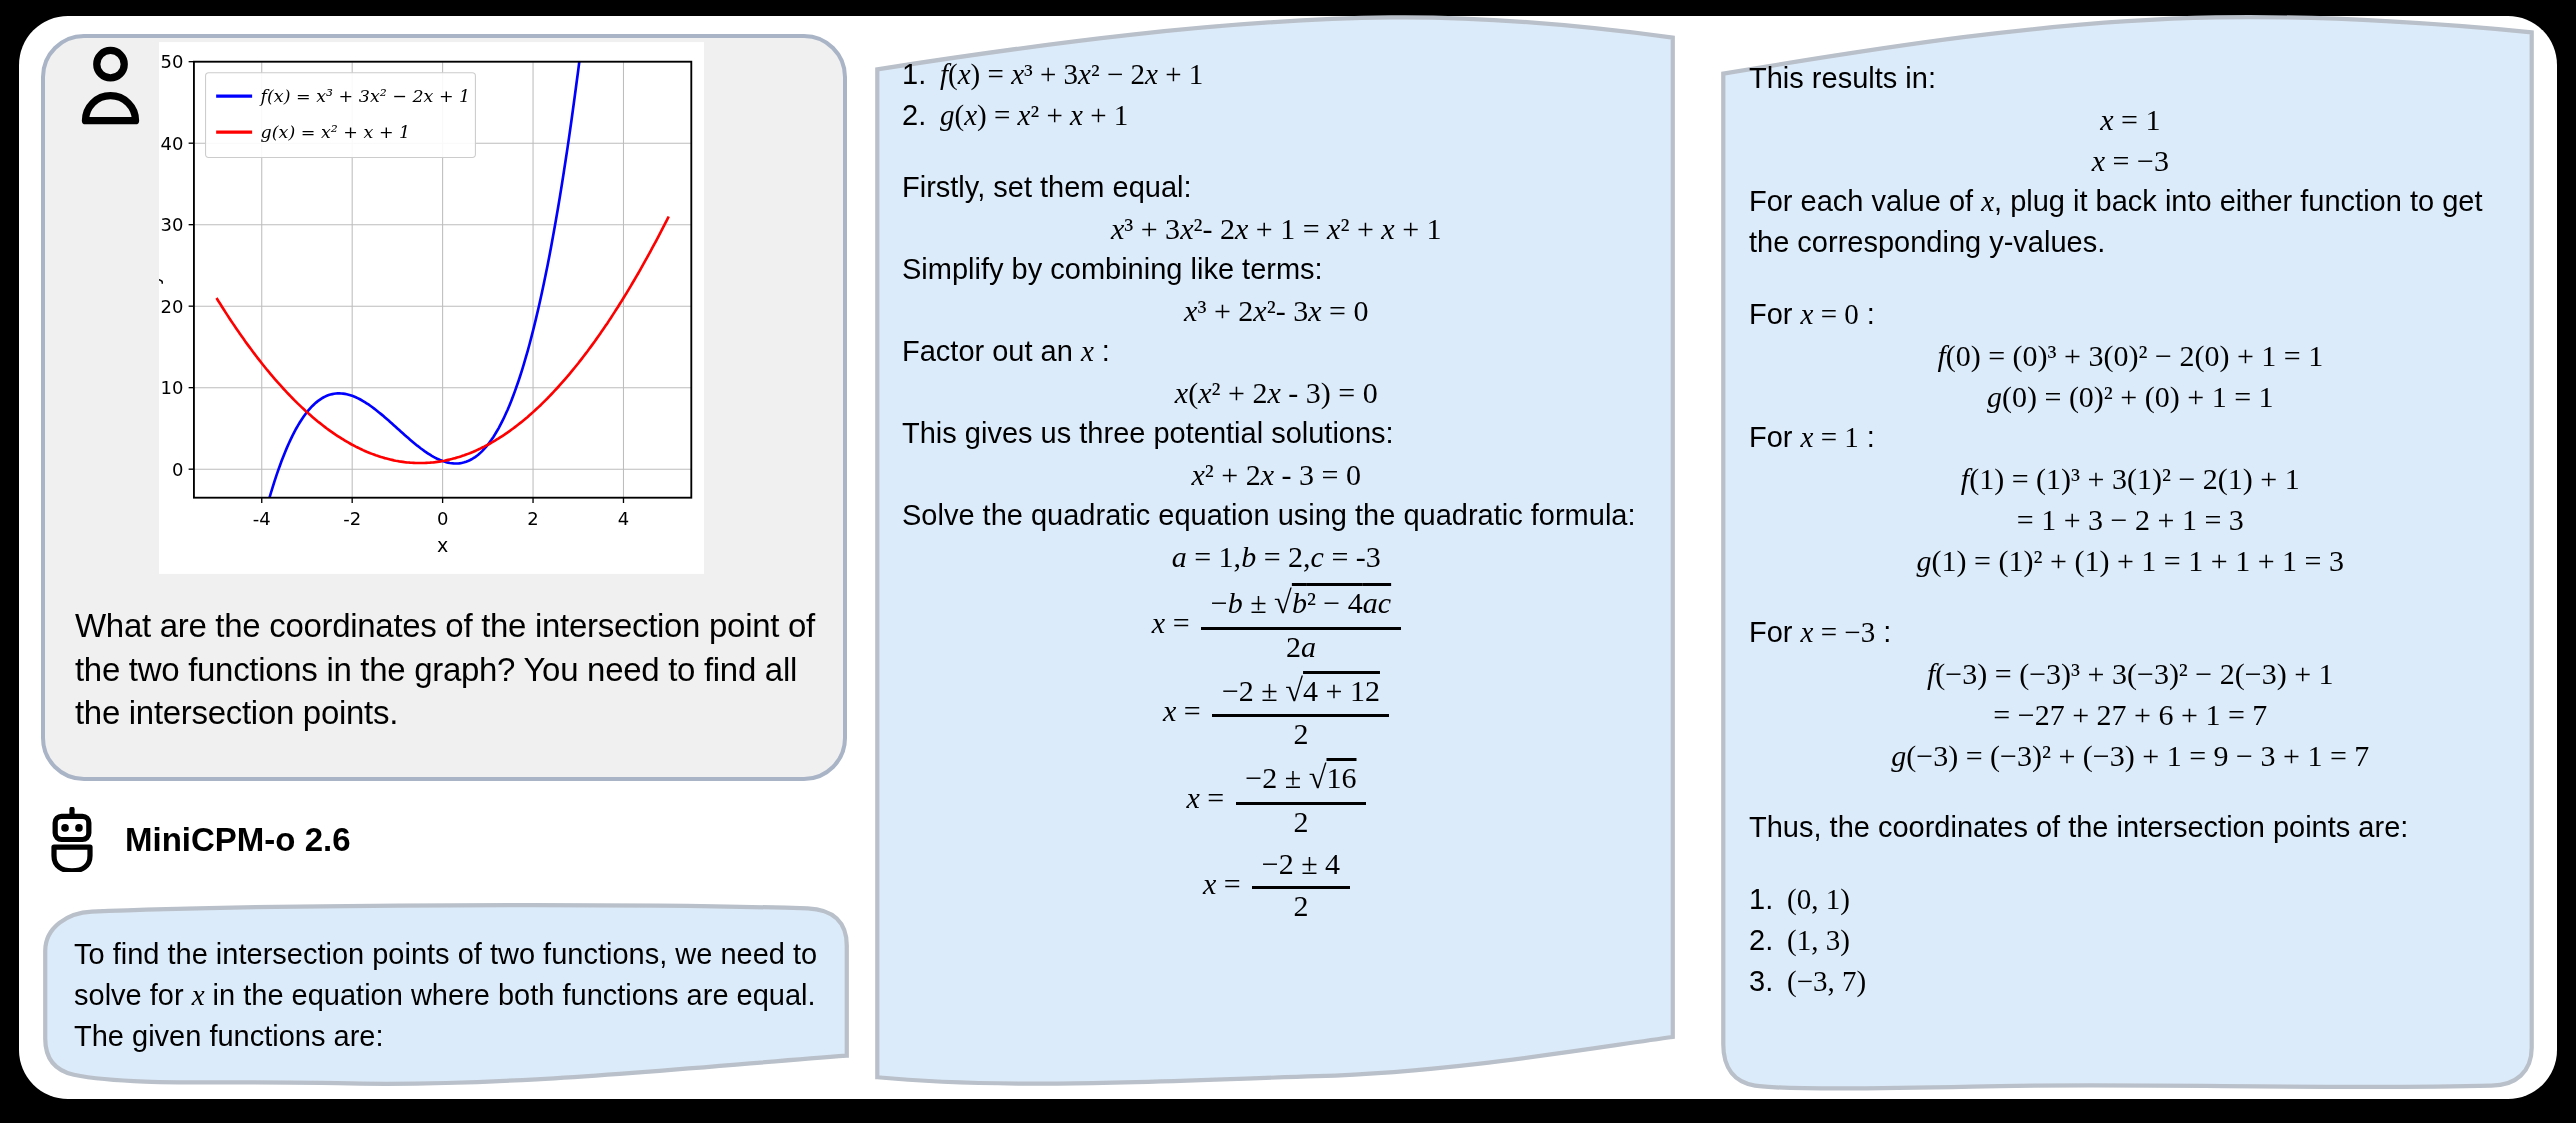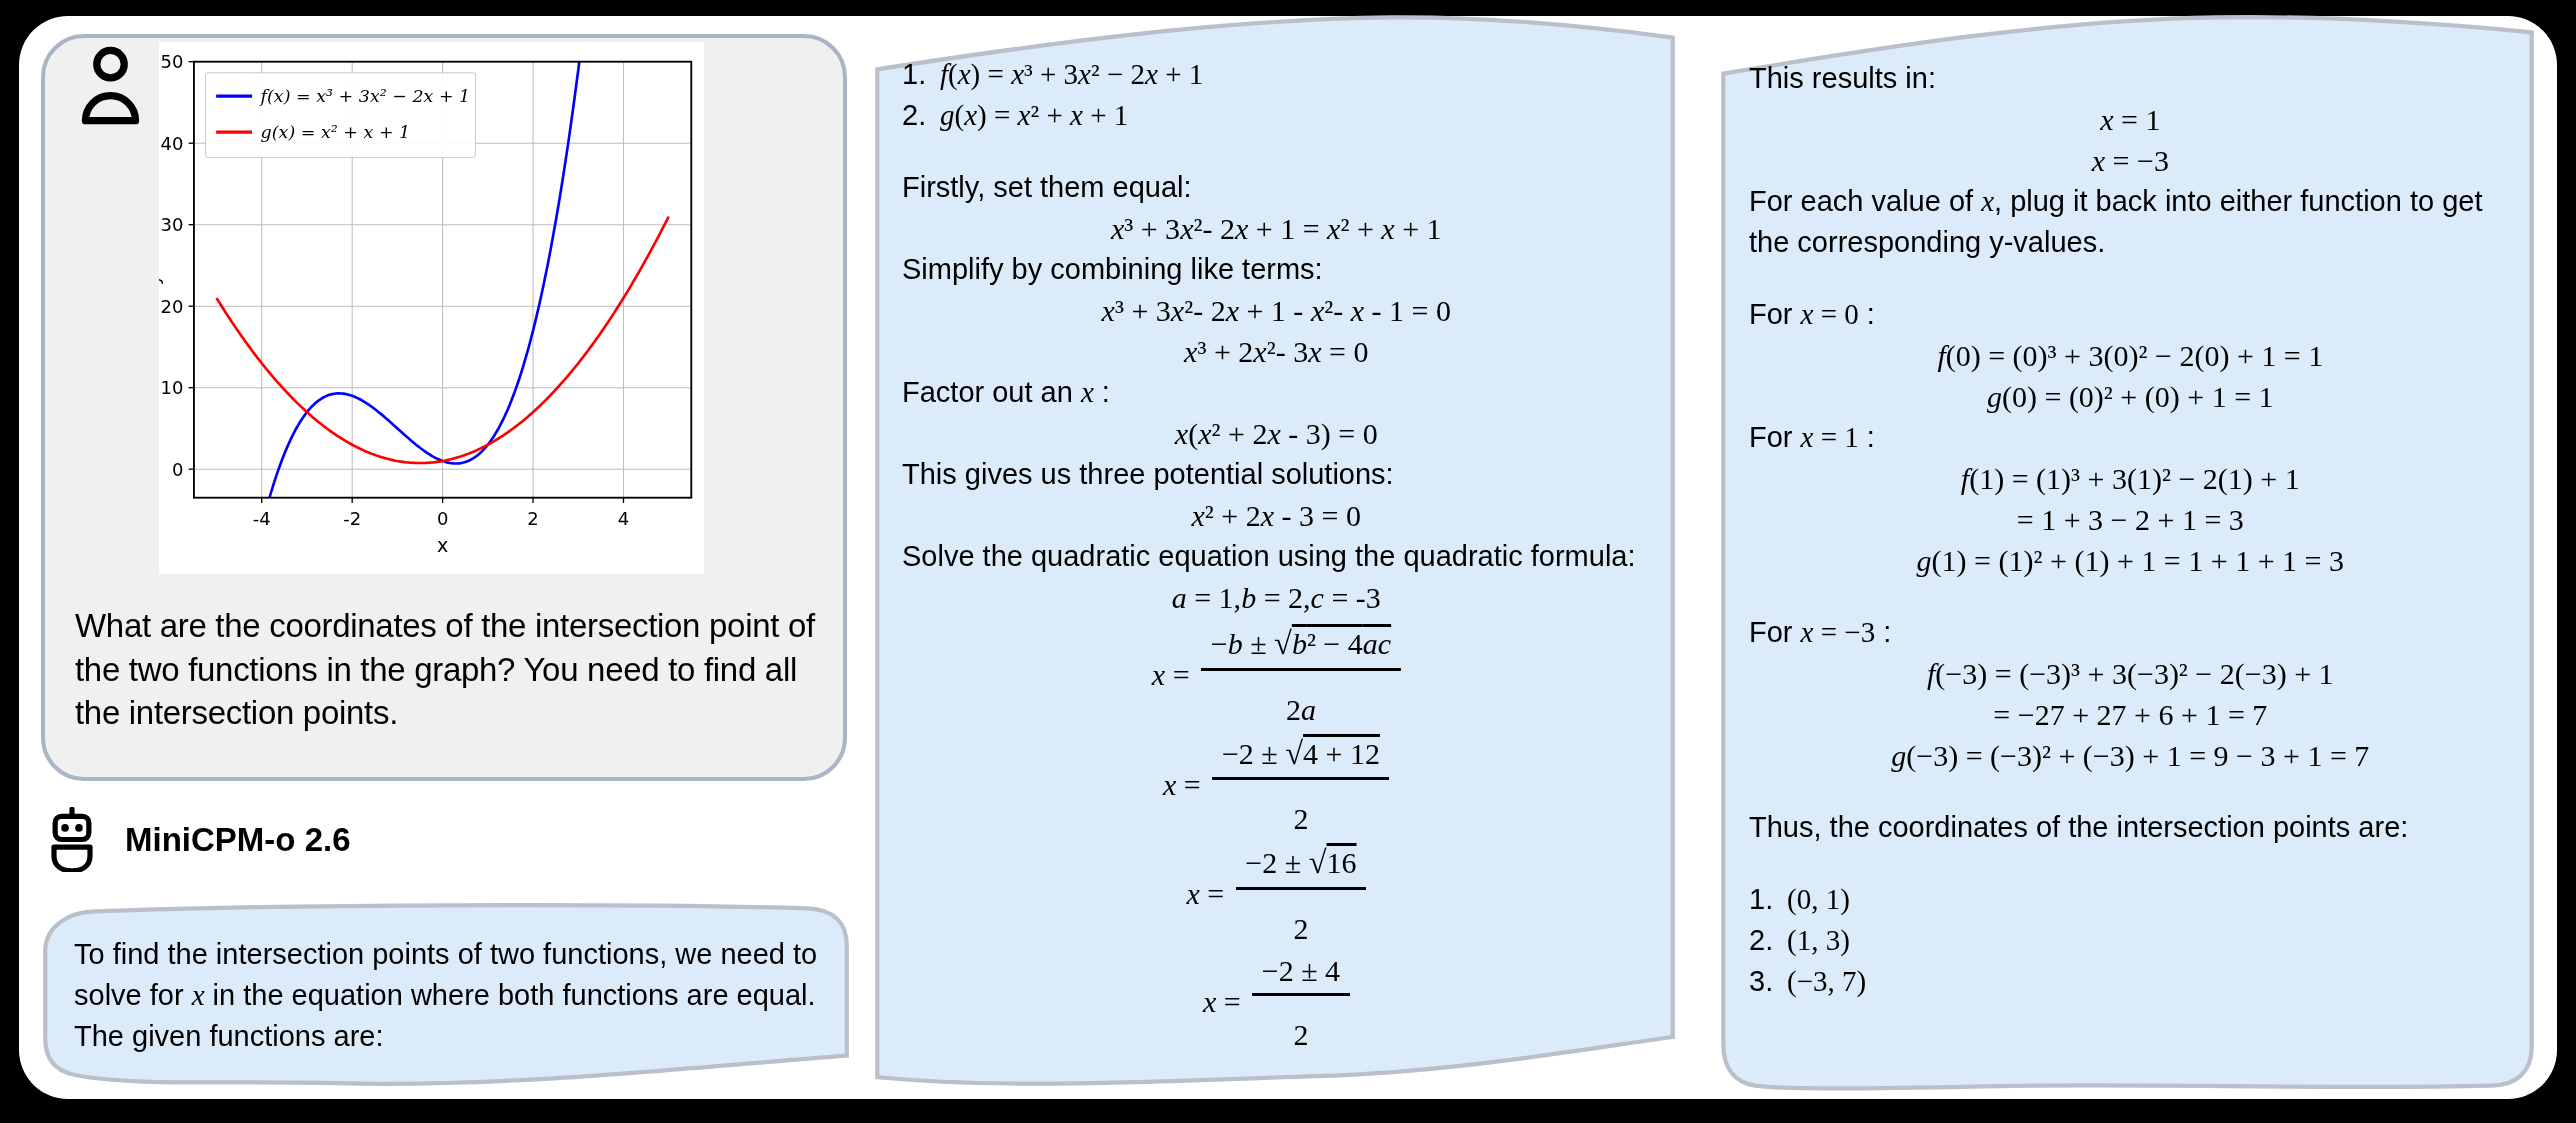--- a/index.html
+++ b/index.html
@@ -36,21 +36,21 @@
   .t-math{text-align:center;font-size:30px;}
   .t-list{display:flex;}
   .t-list .marker{min-width:38px;}
   .mi{font-family:"Liberation Serif","DejaVu Serif",serif;font-style:italic;}
   .mo{font-family:"Liberation Serif","DejaVu Serif",serif;}
   .mathseg{white-space:nowrap;}
 
   .t-frac{display:flex;justify-content:center;align-items:center;gap:11.6px;margin:6.4px 0;font-size:30px;line-height:1.15;}
   .frac{display:inline-flex;flex-direction:column;align-items:center;}
   .fnum{border-bottom:3.2px solid #000;padding:1.1px 9.5px 5.3px 9.5px;}
-  .fden{padding-top:22px;}
+  .fden{padding-top:0;}
   .sqrt{font-family:"Liberation Serif","DejaVu Serif",serif;font-size:1.08em;}
   .rad{text-decoration:overline;}
 </style>
 </head>
 <body>
 
 <div id="stage">
   <div id="frame"></div>
 
   <div id="user-card"></div>
@@ -147,21 +147,20 @@
           <span class="mathseg"><span class="mi">f</span><span class="mo">(</span><span class="mi">x</span><span class="mo">) = </span><span class="mi">x</span><span class="mo">³ + 3</span><span class="mi">x</span><span class="mo">² − 2</span><span class="mi">x</span><span class="mo"> + 1</span></span>
         </div>
         <div class="line t-list">
           <span class="marker">2.</span>
           <span class="mathseg"><span class="mi">g</span><span class="mo">(</span><span class="mi">x</span><span class="mo">) = </span><span class="mi">x</span><span class="mo">² + </span><span class="mi">x</span><span class="mo"> + 1</span></span>
         </div>
         <div class="gap"></div>
         <div class="line t-plain">Firstly, set them equal:</div>
         <div class="line t-math"><span class="mi">x</span><span class="mo">³ + 3</span><span class="mi">x</span><span class="mo">²- 2</span><span class="mi">x</span><span class="mo"> + 1 = </span><span class="mi">x</span><span class="mo">² + </span><span class="mi">x</span><span class="mo"> + 1</span></div>
         <div class="line t-plain">Simplify by combining like terms:</div>
-        <div class="line t-math"><span class="mi">x</span><span class="mo">³ + 3</span><span class="mi">x</span><span class="mo">²- 2</span><span class="mi">x</span><span class="mo"> + 1 - </span><span class="mi">x</span><span class="mo">²- </span><span class="mi">x</span><span class="mo"> - 1 = 0</span></div>
         <div class="line t-math"><span class="mi">x</span><span class="mo">³ + 2</span><span class="mi">x</span><span class="mo">²- 3</span><span class="mi">x</span><span class="mo"> = 0</span></div>
         <div class="line t-plain">Factor out an <span class="mathseg"><span class="mi">x</span></span> :</div>
         <div class="line t-math"><span class="mi">x</span><span class="mo">(</span><span class="mi">x</span><span class="mo">² + 2</span><span class="mi">x</span><span class="mo"> - 3) = 0</span></div>
         <div class="line t-plain">This gives us three potential solutions:</div>
         <div class="line t-math"><span class="mi">x</span><span class="mo">² + 2</span><span class="mi">x</span><span class="mo"> - 3 = 0</span></div>
         <div class="line t-plain">Solve the quadratic equation using the quadratic formula:</div>
         <div class="line t-math"><span class="mi">a</span><span class="mo"> = 1,</span><span class="mi">b</span><span class="mo"> = 2,</span><span class="mi">c</span><span class="mo"> = -3</span></div>
         <div class="line t-frac">
           <span class="mathseg fpre"><span class="mi">x</span><span class="mo"> =</span></span>
           <span class="frac">

